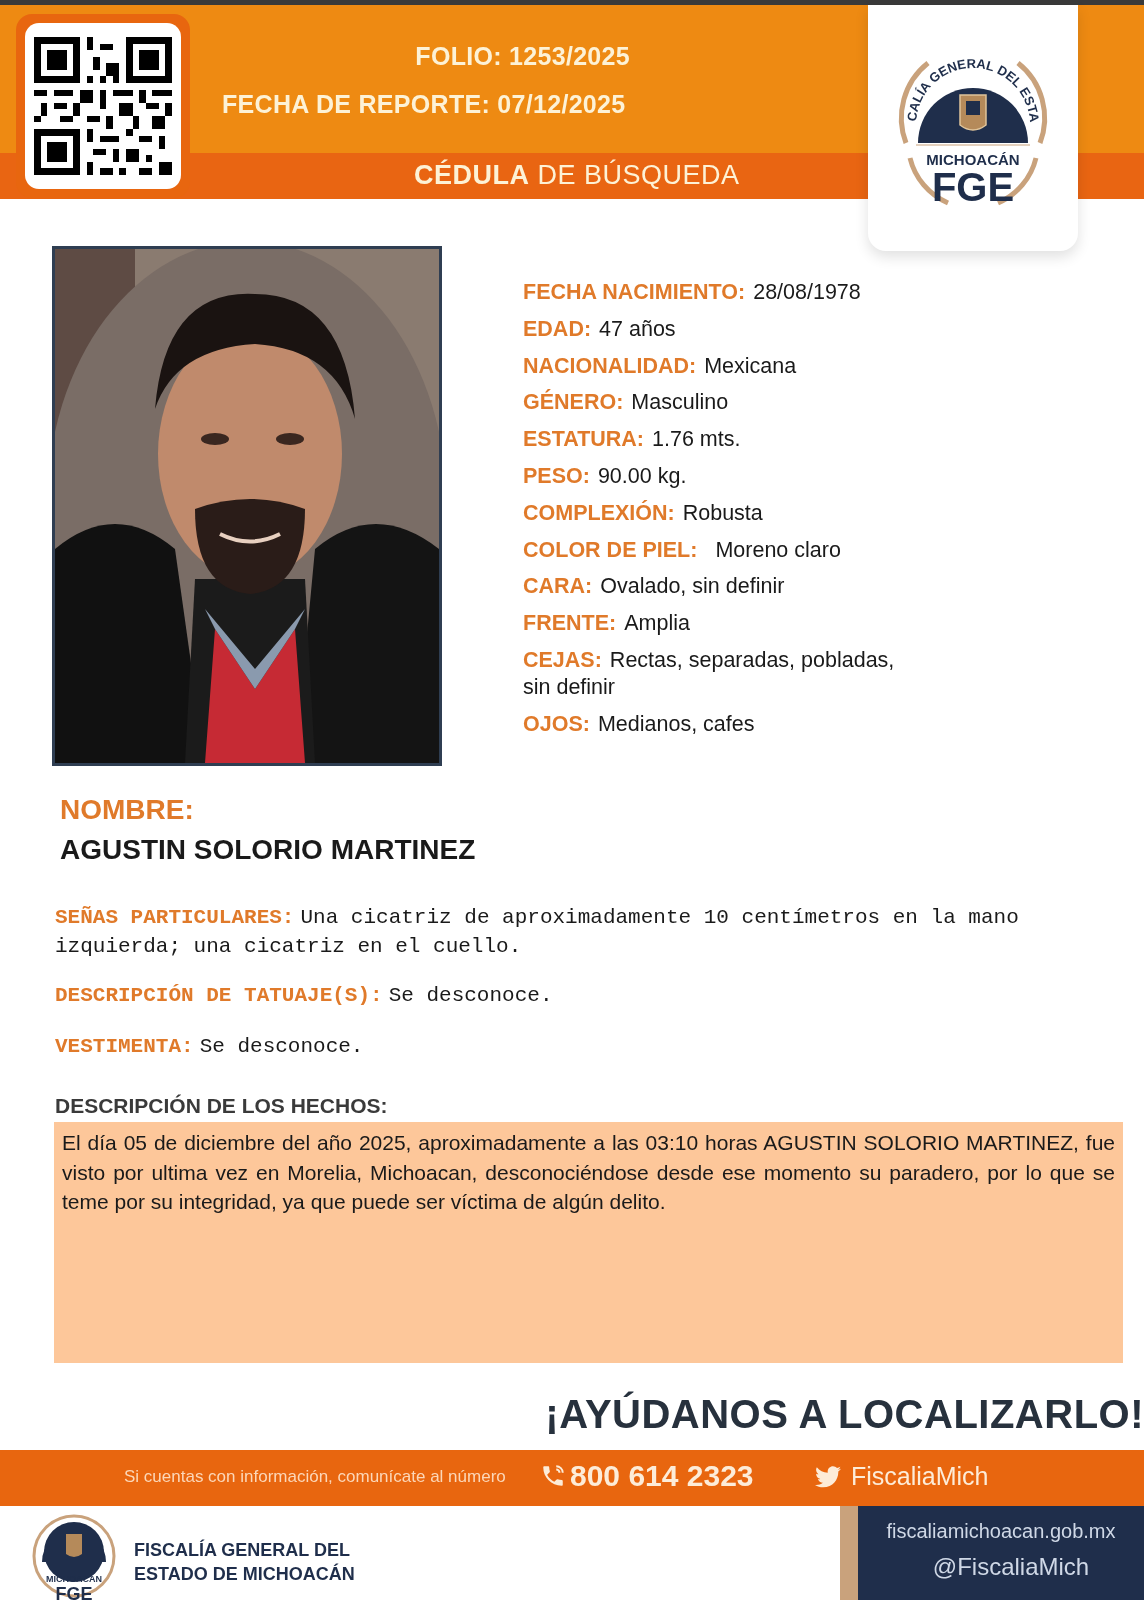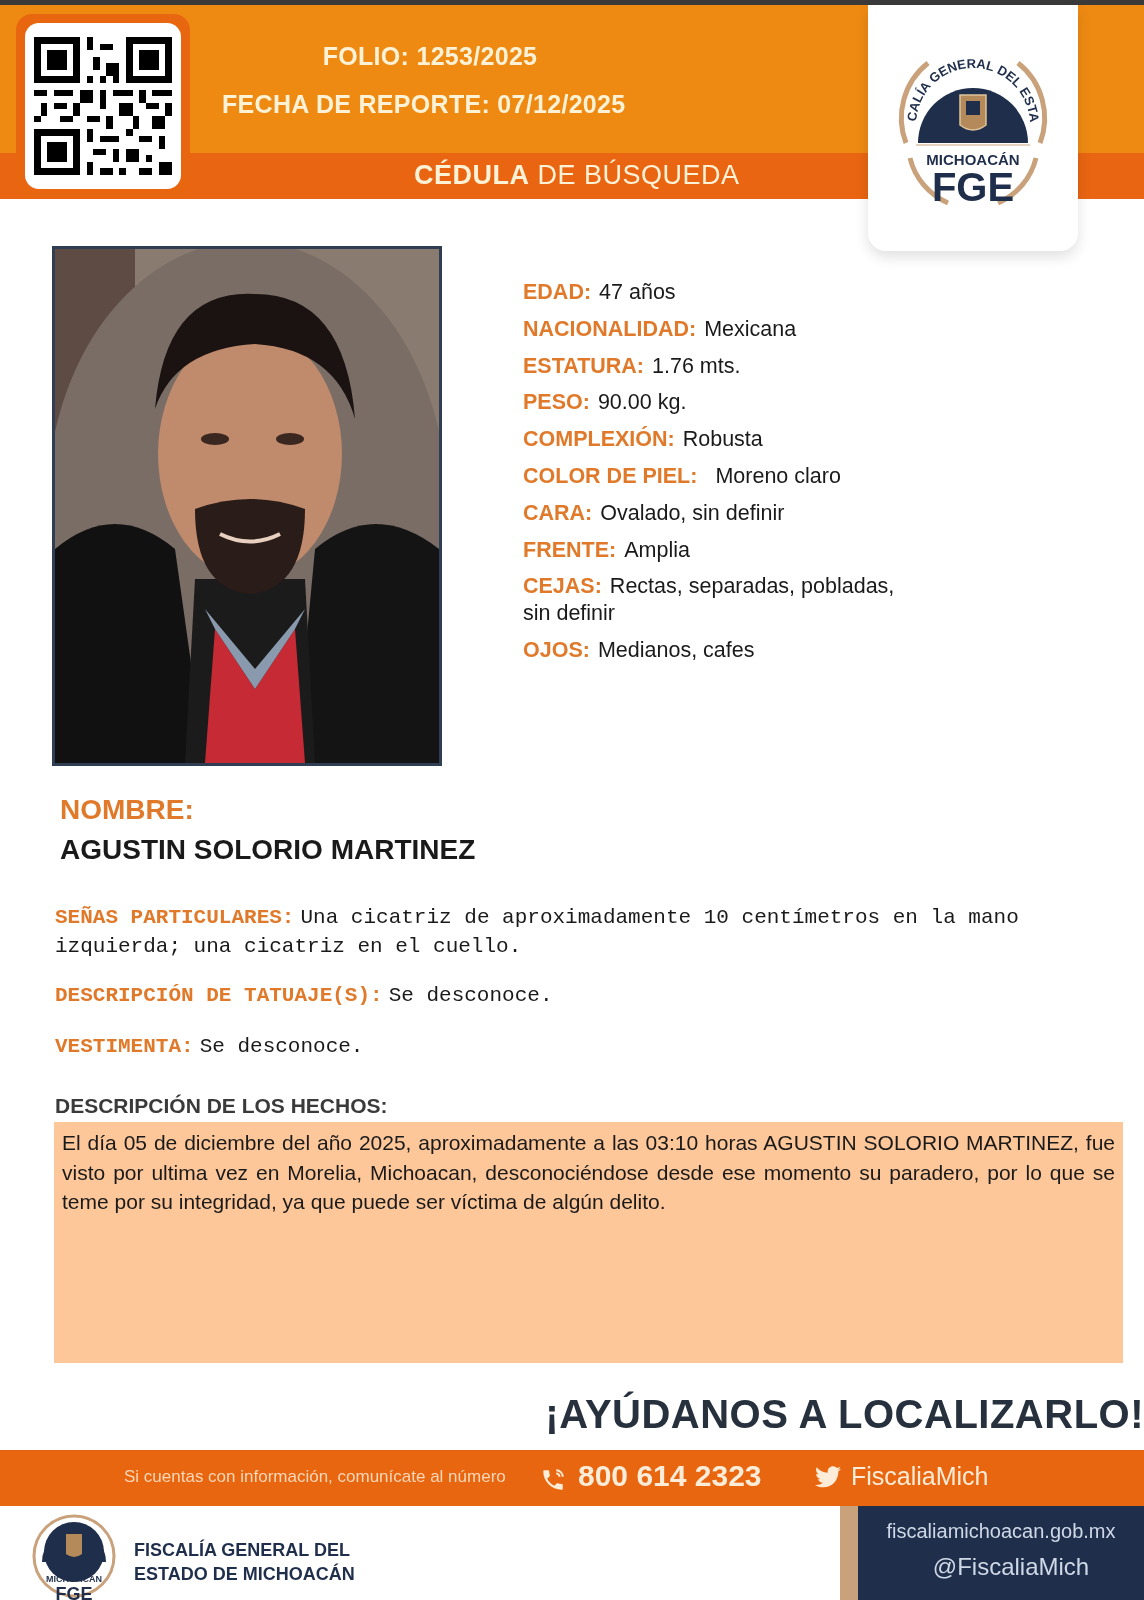--- a/index.html
+++ b/index.html
@@ -6,21 +6,21 @@
   html, body { width: 1144px; height: 1600px; background: #ffffff; overflow: hidden; }
   body { position: relative; font-family: "Liberation Sans", sans-serif; color: #1a1a1a; }
 
   .topline { position: absolute; left: 0; top: 0; width: 1144px; height: 5px; background: #3a3a3a; }
 
   
   .header-top { position: absolute; left: 0; top: 5px; width: 1144px; height: 148px; background: #ee8a12; }
   .header-band { position: absolute; left: 0; top: 153px; width: 1144px; height: 46px; background: #e96512; }
   .qr-box { position: absolute; left: 16px; top: 14px; width: 174px; height: 184px; background: #e8660f; border-radius: 16px; padding: 9px; }
   .qr-inner { width: 100%; height: 100%; background: #fff; border-radius: 14px; display: flex; align-items: center; justify-content: center; }
-  .folio { position: absolute; left: 230px; top: 42px; width: 400px; text-align: center; color: #fdf2d6; font-weight: bold; font-size: 25px; letter-spacing: 0.3px; }
+  .folio { position: absolute; left: 230px; top: 42px; width: 400px; text-align: right; color: #fdf2d6; font-weight: bold; font-size: 25px; letter-spacing: 0.3px; }
   .fecha-rep { position: absolute; left: 222px; top: 90px; color: #fdf2d6; font-weight: bold; font-size: 25px; letter-spacing: 0.3px; }
   .cedula { position: absolute; left: 414px; top: 160px; color: #fdf2d6; font-size: 27px; letter-spacing: 0.5px; }
   .cedula b { font-weight: bold; }
 
   .logo-card { position: absolute; left: 868px; top: 5px; width: 210px; height: 246px; background: #fff; border-radius: 0 0 18px 18px; box-shadow: 0 6px 14px rgba(0,0,0,0.12); display: flex; align-items: center; justify-content: center; }
 
   
   .photo { position: absolute; left: 52px; top: 246px; width: 390px; height: 520px; border: 3px solid #2f3e52; background: #2f3e52; overflow: hidden; }
 
   
@@ -37,21 +37,21 @@
   .field .lbl { color: #e07a2a; font-weight: bold; }
   .field .val { color: #1a1a1a; margin-left: 6px; }
 
   .hechos-lbl { position: absolute; left: 55px; top: 1094px; font-size: 21px; font-weight: bold; color: #3a3a3a; }
   .hechos-box { position: absolute; left: 54px; top: 1122px; width: 1069px; height: 241px; background: #fdc79a; padding: 6px 8px; font-size: 21px; line-height: 29.5px; text-align: justify; color: #1a1a1a; }
 
   .cta { position: absolute; left: 0; top: 1392px; width: 1144px; text-align: right; font-size: 40px; font-weight: bold; color: #27313d; letter-spacing: 0.5px; }
 
   .contact-bar { position: absolute; left: 0; top: 1450px; width: 1144px; height: 56px; background: #e8660f; display: flex; align-items: center; color: #fde6cf; }
   .contact-text { position: absolute; left: 124px; top: 17px; font-size: 17px; color: #fcd7b8; }
-  .phone { position: absolute; left: 540px; top: 9px; font-size: 30px; font-weight: bold; color: #fdecd8; display: flex; align-items: flex-end; gap: 12px; }
+  .phone { position: absolute; left: 540px; top: 9px; font-size: 30px; font-weight: bold; color: #fdecd8; display: flex; align-items: center; gap: 4px; }
   .twitter { position: absolute; left: 815px; top: 12px; font-size: 25px; color: #fdecd8; display: flex; align-items: center; gap: 10px; }
 
   .footer-left { position: absolute; left: 0; top: 1506px; width: 840px; height: 94px; background: #fff; }
   .footer-sep { position: absolute; left: 840px; top: 1506px; width: 18px; height: 94px; background: #c9a27c; }
   .footer-right { position: absolute; left: 858px; top: 1506px; width: 286px; height: 94px; background: #1f2e4b; color: #cfd8e6; text-align: center; }
   .footer-right .l1 { font-size: 20px; margin-top: 14px; }
   .footer-right .l2 { font-size: 24px; margin-top: 10px; padding-left: 20px; }
   .footer-org { position: absolute; left: 134px; top: 1538px; font-size: 18px; font-weight: bold; color: #1f2e4b; line-height: 24px; }
   .footer-logo { position: absolute; left: 28px; top: 1512px; }
 </style>
@@ -160,22 +160,24 @@
     <ellipse cx="195" cy="205" rx="92" ry="125" fill="#c08a6c"></ellipse>
     <path d="M 100 160 Q 110 40 200 45 Q 290 45 300 170 Q 280 100 200 95 Q 120 100 100 160 Z" fill="#1a1311"></path>
     <path d="M 140 260 Q 195 240 250 260 Q 250 340 195 345 Q 140 340 140 260 Z" fill="#2a1c18"></path>
     <path d="M 165 285 Q 195 300 225 285" stroke="#e8d0c0" stroke-width="4" fill="none"></path>
     <ellipse cx="160" cy="190" rx="14" ry="6" fill="#3a2720"></ellipse>
     <ellipse cx="235" cy="190" rx="14" ry="6" fill="#3a2720"></ellipse>
   </svg>
 </div>
 
 <div class="attrs">
+  <div class="attr"><span class="lbl">FECHA NACIMIENTO:</span><span class="val">28/08/1978</span></div>
   <div class="attr"><span class="lbl">EDAD:</span><span class="val">47 años</span></div>
   <div class="attr"><span class="lbl">NACIONALIDAD:</span><span class="val">Mexicana</span></div>
+  <div class="attr"><span class="lbl">GÉNERO:</span><span class="val">Masculino</span></div>
   <div class="attr"><span class="lbl">ESTATURA:</span><span class="val">1.76 mts.</span></div>
   <div class="attr"><span class="lbl">PESO:</span><span class="val">90.00 kg.</span></div>
   <div class="attr"><span class="lbl">COMPLEXIÓN:</span><span class="val">Robusta</span></div>
   <div class="attr"><span class="lbl">COLOR DE PIEL:</span><span class="val" style="margin-left:18px">Moreno claro</span></div>
   <div class="attr"><span class="lbl">CARA:</span><span class="val">Ovalado, sin definir</span></div>
   <div class="attr"><span class="lbl">FRENTE:</span><span class="val">Amplia</span></div>
   <div class="attr wrap" style="width:400px"><span class="lbl">CEJAS:</span><span class="val">Rectas, separadas, pobladas, sin definir</span></div>
   <div class="attr"><span class="lbl">OJOS:</span><span class="val">Medianos, cafes</span></div>
 </div>
 

